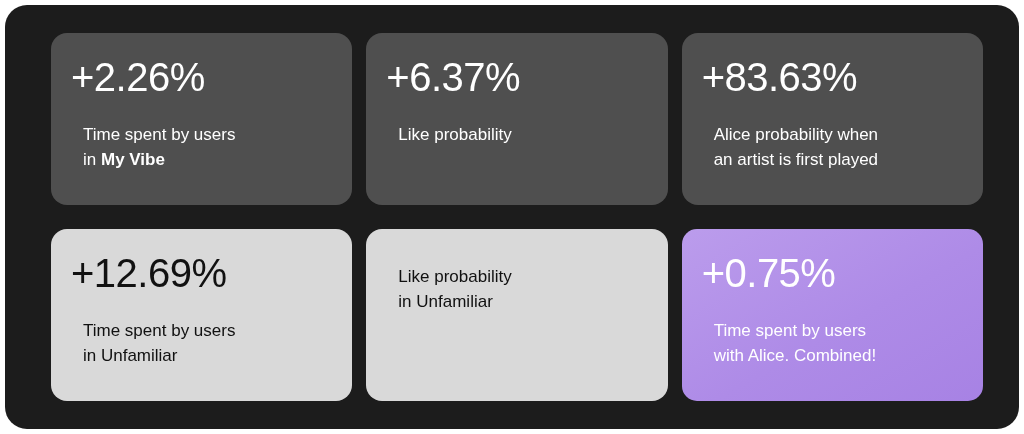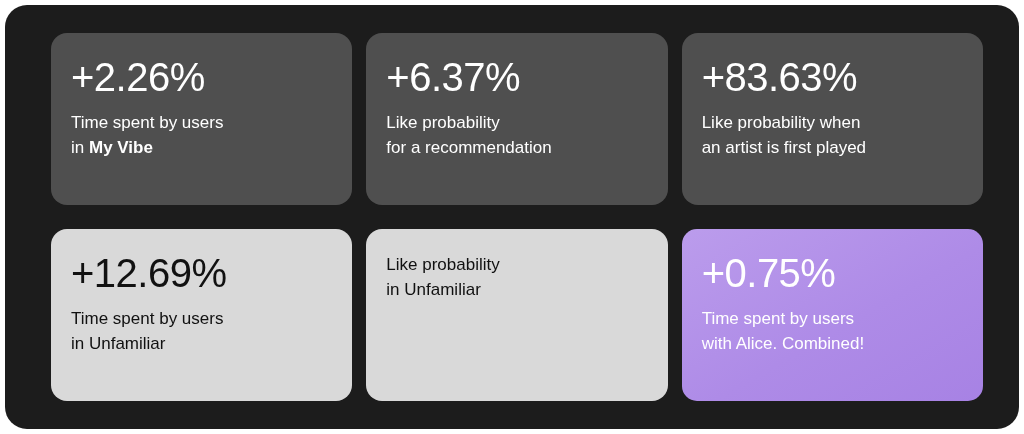--- a/index.html
+++ b/index.html
@@ -63,21 +63,21 @@
     line-height: 1.0;
     letter-spacing: -0.5px;
     margin: 0 0 14px 0;
     white-space: nowrap;
   }
 
   .card .caption {
     font-size: 17px;
     font-weight: 400;
     line-height: 1.45;
-    margin: 0;
+    margin: 12px;
   }
 
   .card .caption .em {
     font-weight: 700;
   }
 
   
   .card.theme-dark {
     background: #4f4f4f;
     color: #ffffff;
@@ -106,28 +106,28 @@
         <div class="caption">
           <span>Time spent by users</span><br>
           <span>in </span><span class="em">My Vibe</span>
         </div>
       </div>
 
       <div class="card theme-dark">
         <div class="metric">+6.37%</div>
         <div class="caption">
           <span>Like probability</span><br>
-          <span>for a recommendation</span><span class="em"></span>
+          <span class="em"></span>
         </div>
       </div>
 
       <div class="card theme-dark">
         <div class="metric">+83.63%</div>
         <div class="caption">
-          <span>Like probability when</span><br>
+          <span>Alice probability when</span><br>
           <span>an artist is first played</span><span class="em"></span>
         </div>
       </div>
 
       <div class="card theme-light">
         <div class="metric">+12.69%</div>
         <div class="caption">
           <span>Time spent by users</span><br>
           <span>in Unfamiliar</span><span class="em"></span>
         </div>

